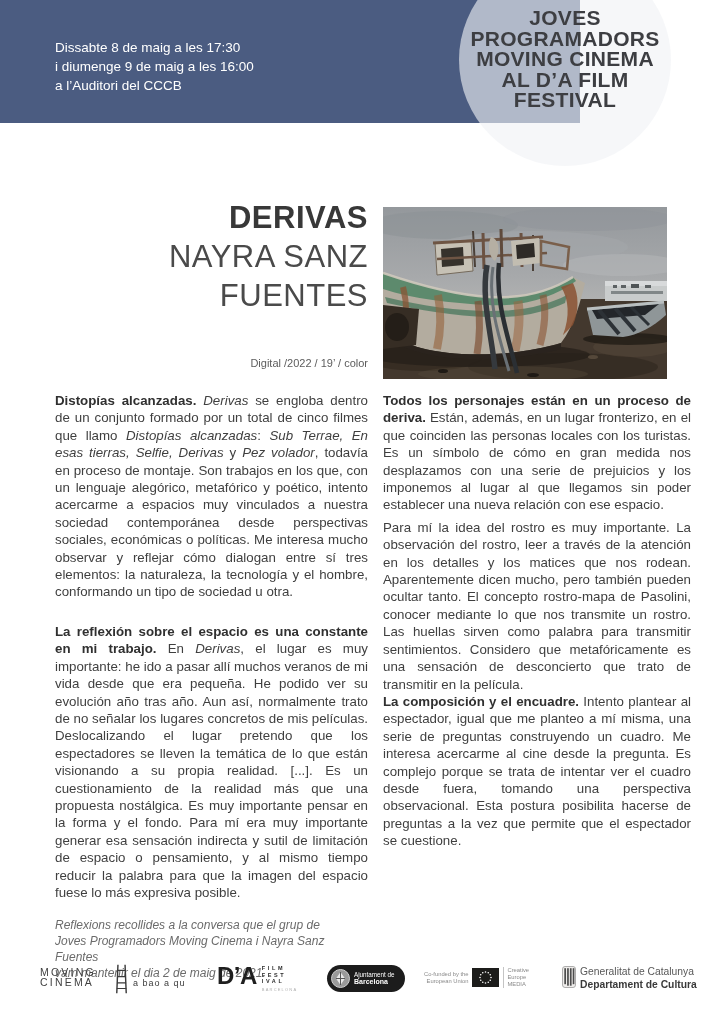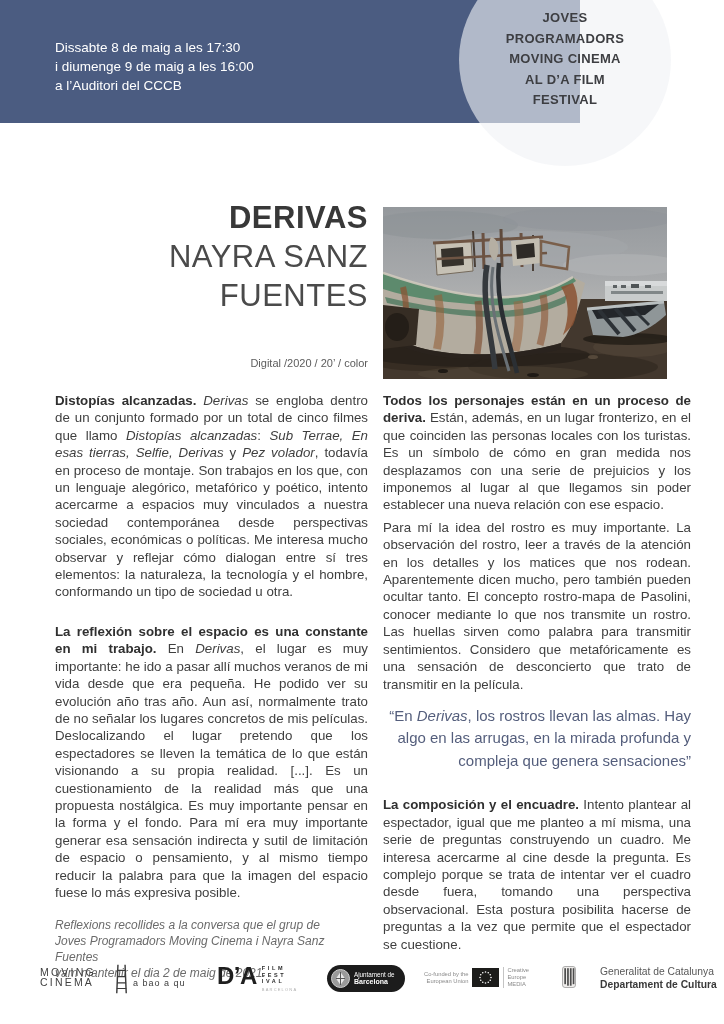--- a/index.html
+++ b/index.html
@@ -4,21 +4,21 @@
 <style>
   html,body{margin:0;padding:0;background:#e8e8e8;}
   .page{position:relative;width:724px;height:1024px;background:#ffffff;overflow:hidden;
         font-family:"Liberation Sans","DejaVu Sans",sans-serif;color:#3f3f3f;}
   
   .band{position:absolute;left:0;top:0;width:580px;height:123px;background:#4b5c81;z-index:1;}
   .schedule{position:absolute;left:55px;top:38px;color:#ffffff;font-size:13.5px;line-height:19px;z-index:2;}
   .badge-circle{position:absolute;left:459px;top:-46px;width:212px;height:212px;border-radius:50%;
         background:rgba(241,242,246,0.62);z-index:2;}
   .badge-title{position:absolute;left:463px;top:8px;width:204px;text-align:center;font-weight:bold;
-        font-size:13px;line-height:20.5px;letter-spacing:0.3px;color:#3d3e42;z-index:3;}
+        font-size:21px;line-height:20.5px;letter-spacing:0.3px;color:#3d3e42;z-index:3;}
   
   .title-block{position:absolute;right:356px;top:198px;text-align:right;z-index:1;}
   .film-title{margin:0;font-size:31px;line-height:39px;font-weight:bold;letter-spacing:0.5px;color:#383838;}
   .director{font-size:31px;line-height:39px;font-weight:400;letter-spacing:0.5px;color:#4a4a4a;margin-left:16px;}
   .caption{position:absolute;right:356px;top:357px;font-size:11px;color:#5c5c5c;}
   
   .photo{position:absolute;left:383px;top:207px;width:284px;height:172px;margin:0;}
   .photo svg{display:block;}
   
   .col{position:absolute;top:392px;font-size:13.3px;line-height:17.4px;color:#3f3f3f;}
@@ -45,40 +45,40 @@
   .pill{left:327px;top:7px;width:78px;height:27px;background:#1c1c1c;border-radius:14px;
         display:flex;align-items:center;padding-left:3px;box-sizing:border-box;}
   .pill-text{margin-left:3px;color:#ffffff;}
   .pill-text .pt1{display:block;font-size:6.3px;line-height:7px;}
   .pill-text .pt2{display:block;font-size:7px;line-height:8px;font-weight:bold;}
   .eu{left:424px;top:9px;display:flex;align-items:center;}
   .eu-left{font-size:5.8px;line-height:7px;color:#8a8a8a;text-align:right;}
   .eu-flag{margin:0 4px;}
   .eu-right{font-size:5.8px;line-height:7px;color:#8a8a8a;border-left:1px solid #c4c4c4;padding-left:3px;}
   .gencat{left:562px;top:8px;display:flex;align-items:flex-start;}
-  .gencat-text{margin-left:24px;}
+  .gencat-text{margin-left:4px;}
   .gencat-text .g1{display:block;font-size:10.3px;line-height:12.5px;color:#585858;}
   .gencat-text .g2{display:block;font-size:10.3px;line-height:12.5px;font-weight:bold;color:#3a3a3a;}
 </style>
 </head>
 <body>
 
 <div class="page">
 
   <header class="band">
     <div class="schedule">Dissabte 8 de maig a les 17:30<br>i diumenge 9 de maig a les 16:00<br>a l’Auditori del CCCB</div>
   </header>
   <div class="badge-circle"></div>
   <div class="badge-title">JOVES<br>PROGRAMADORS<br>MOVING CINEMA<br>AL D’A FILM<br>FESTIVAL</div>
 
   <div class="title-block">
     <h1 class="film-title">DERIVAS</h1>
     <div class="director">NAYRA SANZ<br>FUENTES</div>
   </div>
-  <div class="caption">Digital /2020 / 20’ / color</div>
+  <div class="caption">Digital /2022 / 19’ / color</div>
 
   <figure class="photo">
     <svg width="284" height="172" viewBox="0 0 284 172" preserveAspectRatio="none">
       <defs>
         <linearGradient id="sky" x1="0" y1="0" x2="0" y2="1">
           <stop offset="0" stop-color="#94989c"></stop>
           <stop offset="0.7" stop-color="#a7a9ab"></stop>
           <stop offset="1" stop-color="#b2b3b2"></stop>
         </linearGradient>
       </defs>
@@ -143,21 +143,20 @@
 
   <section class="col col-left">
     <p><span class="seg-b">Distopías alcanzadas. </span><span class="seg-i">Derivas</span><span class="seg-n"> se engloba dentro de un conjunto formado por un total de cinco filmes que llamo </span><span class="seg-i">Distopías alcanzadas</span><span class="seg-n">: </span><span class="seg-i">Sub Terrae, En esas tierras, Selfie, Derivas</span><span class="seg-n"> y </span><span class="seg-i">Pez volador</span><span class="seg-n">, todavía en proceso de montaje. Son trabajos en los que, con un lenguaje alegórico, metafórico y poético, intento acercarme a espacios muy vinculados a nuestra sociedad contemporánea desde perspectivas sociales, económicas o políticas. Me interesa mucho observar y reflejar cómo dialogan entre sí tres elementos: la naturaleza, la tecnología y el hombre, conformando un tipo de sociedad u otra.</span></p>
     <p class="gap-l"><span class="seg-b">La reflexión sobre el espacio es una constante en mi trabajo. </span><span class="seg-n">En </span><span class="seg-i">Derivas</span><span class="seg-n">, el lugar es muy importante: he ido a pasar allí muchos veranos de mi vida desde que era pequeña. He podido ver su evolución año tras año. Aun así, normalmente trato de no señalar los lugares concretos de mis películas. Deslocalizando el lugar pretendo que los espectadores se lleven la temática de lo que están visionando a su propia realidad. [...]. Es un cuestionamiento de la realidad más que una propuesta nostálgica. Es muy importante pensar en la forma y el fondo. Para mí era muy importante generar esa sensación indirecta y sutil de limitación de espacio o pensamiento, y al mismo tiempo reducir la palabra para que la imagen del espacio fuese lo más expresiva posible.</span></p>
     <div class="footnote">Reflexions recollides a la conversa que el grup de<br>Joves Programadors Moving Cinema i Nayra Sanz Fuentes<br>vam mantenir el dia 2 de maig de 2021.</div>
   </section>
 
   <section class="col col-right">
     <p><span class="seg-b">Todos los personajes están en un proceso de deriva. </span><span class="seg-n">Están, además, en un lugar fronterizo, en el que coinciden las personas locales con los turistas. Es un símbolo de cómo en gran medida nos desplazamos con una serie de prejuicios y los imponemos al lugar al que llegamos sin poder establecer una nueva relación con ese espacio.</span></p>
     <p class="gap-s"><span class="seg-n">Para mí la idea del rostro es muy importante. La observación del rostro, leer a través de la atención en los detalles y los matices que nos rodean. Aparentemente dicen mucho, pero también pueden ocultar tanto. El concepto rostro-mapa de Pasolini, conocer mediante lo que nos transmite un rostro. Las huellas sirven como palabra para transmitir sentimientos. Considero que metafóricamente es una sensación de desconcierto que trato de transmitir en la película.</span></p>
-    <blockquote class="quote"><span class="seg-n">“En </span><span class="seg-i">Derivas</span><span class="seg-n">, los rostros llevan las almas. Hay algo en las arrugas, en la mirada profunda y compleja que genera sensaciones”</span></blockquote>
     <p><span class="seg-b">La composición y el encuadre. </span><span class="seg-n">Intento plantear al espectador, igual que me planteo a mí misma, una serie de preguntas construyendo un cuadro. Me interesa acercarme al cine desde la pregunta. Es complejo porque se trata de intentar ver el cuadro desde fuera, tomando una perspectiva observacional. Esta postura posibilita hacerse de preguntas a la vez que permite que el espectador se cuestione.</span></p>
   </section>
 
   <footer class="logo-strip">
     <div class="logo moving">MOVING<br>CINEMA</div>
 
     <div class="logo abao">
       <svg width="15" height="32" viewBox="0 0 19 40">
         <path d="M5,2 L3.5,38 M14,2 L15.5,38" stroke="#3a3a3a" stroke-width="1.8" fill="none"></path>
         <path d="M4.6,9 H14.6 M4.2,17 H15 M3.9,25 H15.3 M3.6,32 H15.6" stroke="#3a3a3a" stroke-width="1.5"></path>

